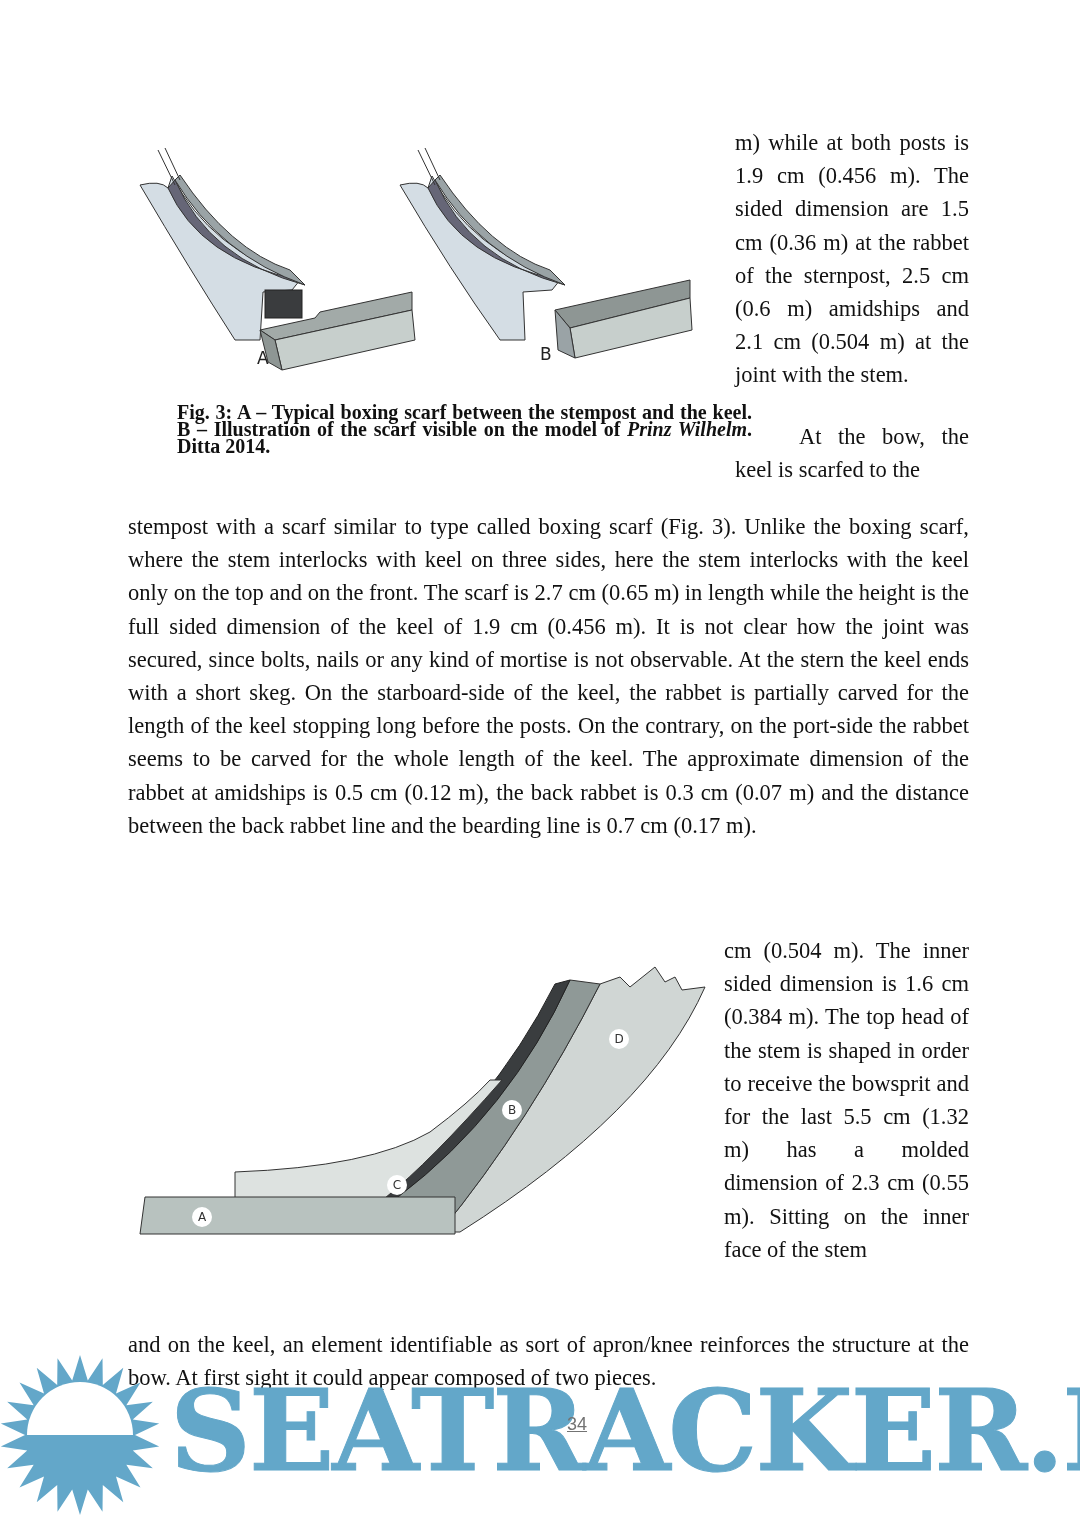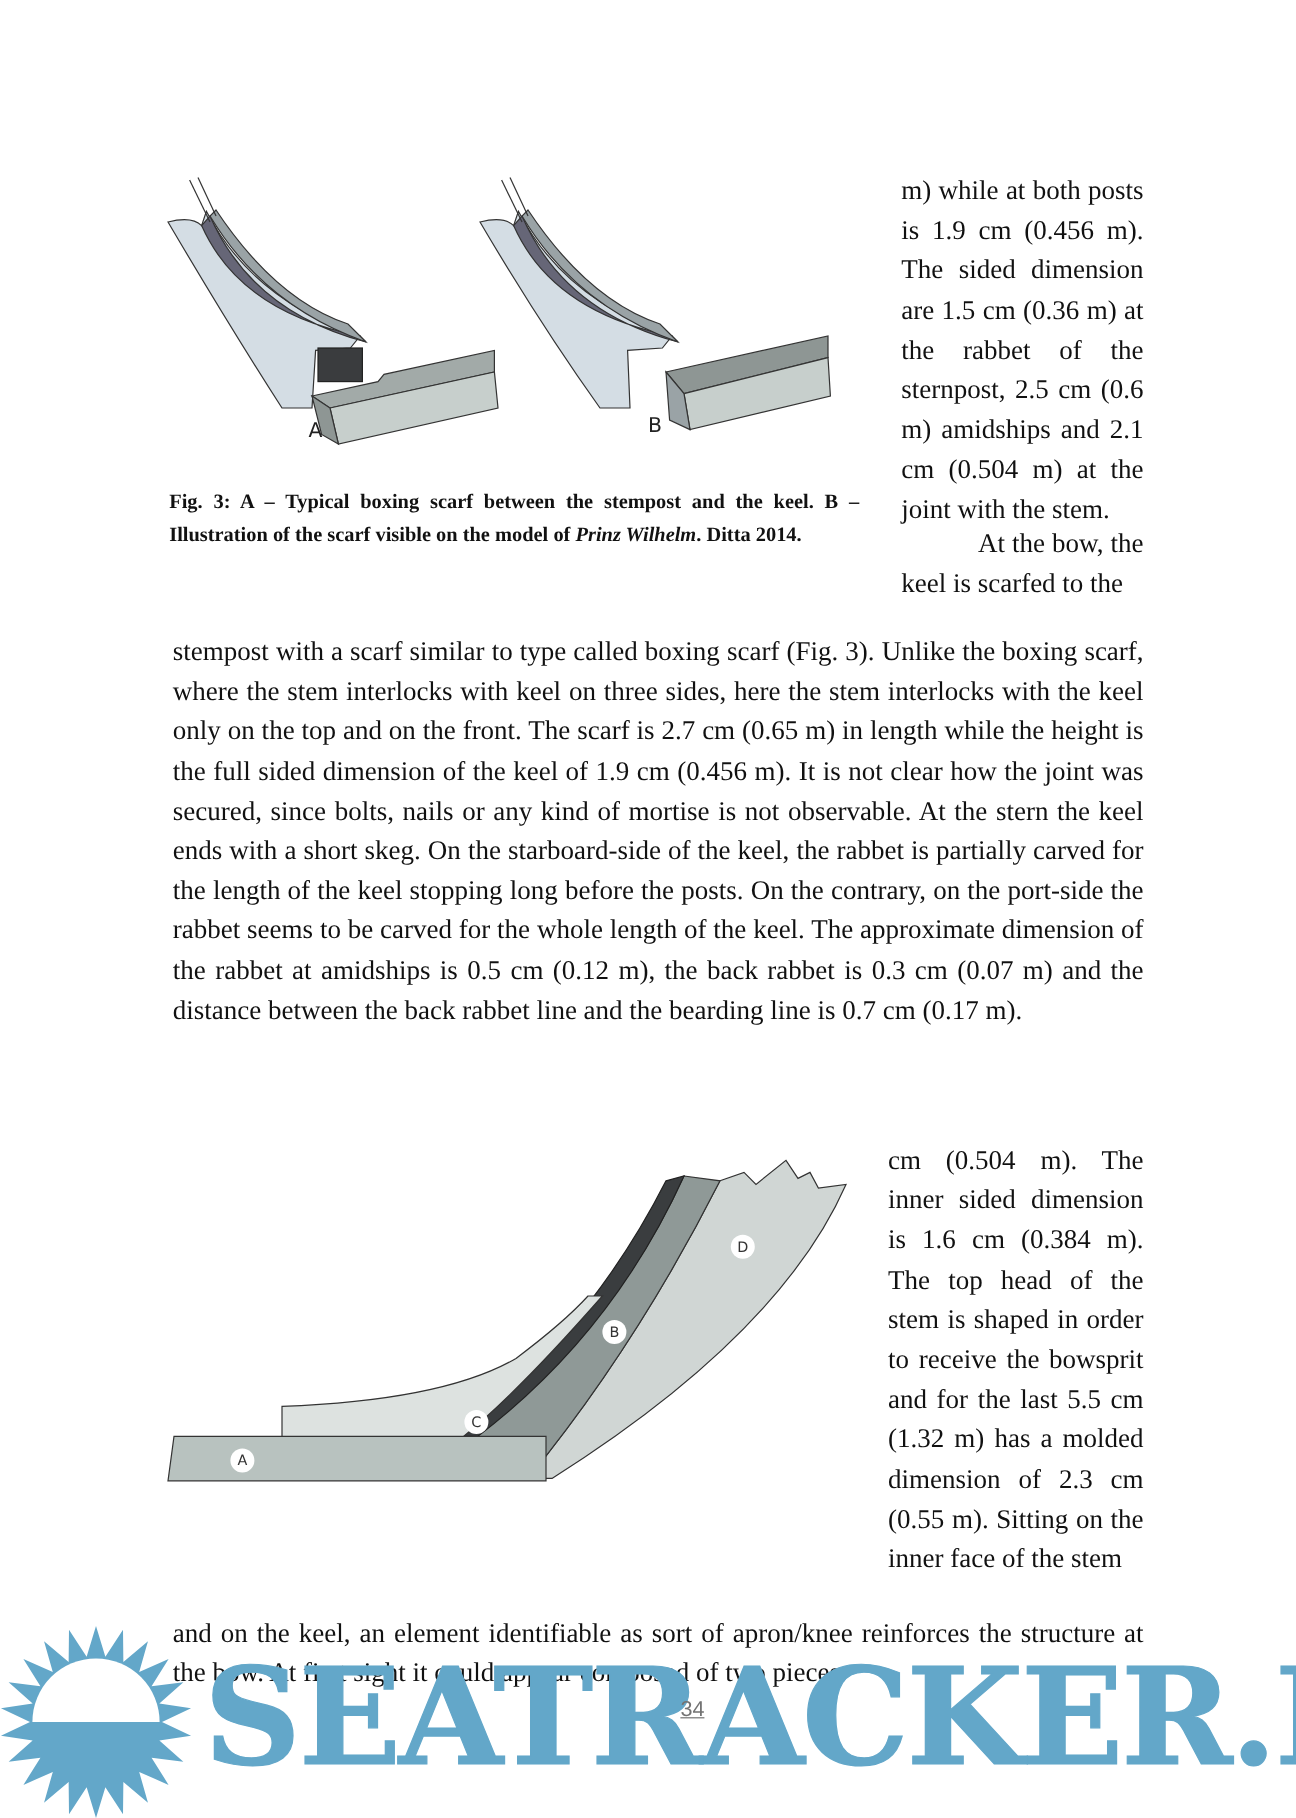--- a/index.html
+++ b/index.html
@@ -1,32 +1,32 @@
 <!DOCTYPE html>
 <html><head>
 <meta charset="utf-8">
 <style>
   html, body { margin: 0; padding: 0; background: #ffffff; }
   body { width: 1080px; height: 1515px; position: relative; overflow: hidden;
          font-family: "Liberation Serif", "DejaVu Serif", serif; color: #111; }
   .page { position: absolute; left: 0; top: 0; width: 1080px; height: 1515px; }
 
   .body-text { position: absolute; font-size: 22.5px; line-height: 33.2px; text-align: justify; }
-  .body-text p { margin: 16px; }
+  .body-text p { margin: 0; }
   .indent { text-indent: 64px; }
 
   .col-right-top { left: 735px; top: 126px; width: 234px; }
   .para-bow-start { left: 735px; top: 420px; width: 234px; }
   .full-1 { left: 128px; top: 510px; width: 841px; font-family: Liberation Serif, serif; }
   .full-2 { left: 128px; top: 896px; width: 841px; }
   .col-right-bottom { left: 724px; top: 934px; width: 245px; }
   .full-3 { left: 128px; top: 1328px; width: 841px; }
 
-  .caption { position: absolute; font-weight: bold; font-size: 17px; line-height: 28px;
-             text-align: justify; }
+  .caption { position: absolute; font-weight: bold; font-size: 20px; line-height: 17px;
+             text-align: justify; margin-left: 36px; }
   .caption-3 { left: 141px; top: 404px; width: 575px; }
   .caption-4 { left: 138px; top: 1254px; width: 570px; }
   .caption .it { font-style: italic; }
 
   .fig { position: absolute; }
   .fig3 { left: 130px; top: 140px; width: 590px; height: 240px; }
   .fig4 { left: 130px; top: 962px; width: 590px; height: 280px; }
 
   .fig-label { font-family: "DejaVu Sans", sans-serif; font-size: 17px; fill: #222; }
   .marker-text { font-family: "DejaVu Sans", sans-serif; font-size: 12px; fill: #333; }

